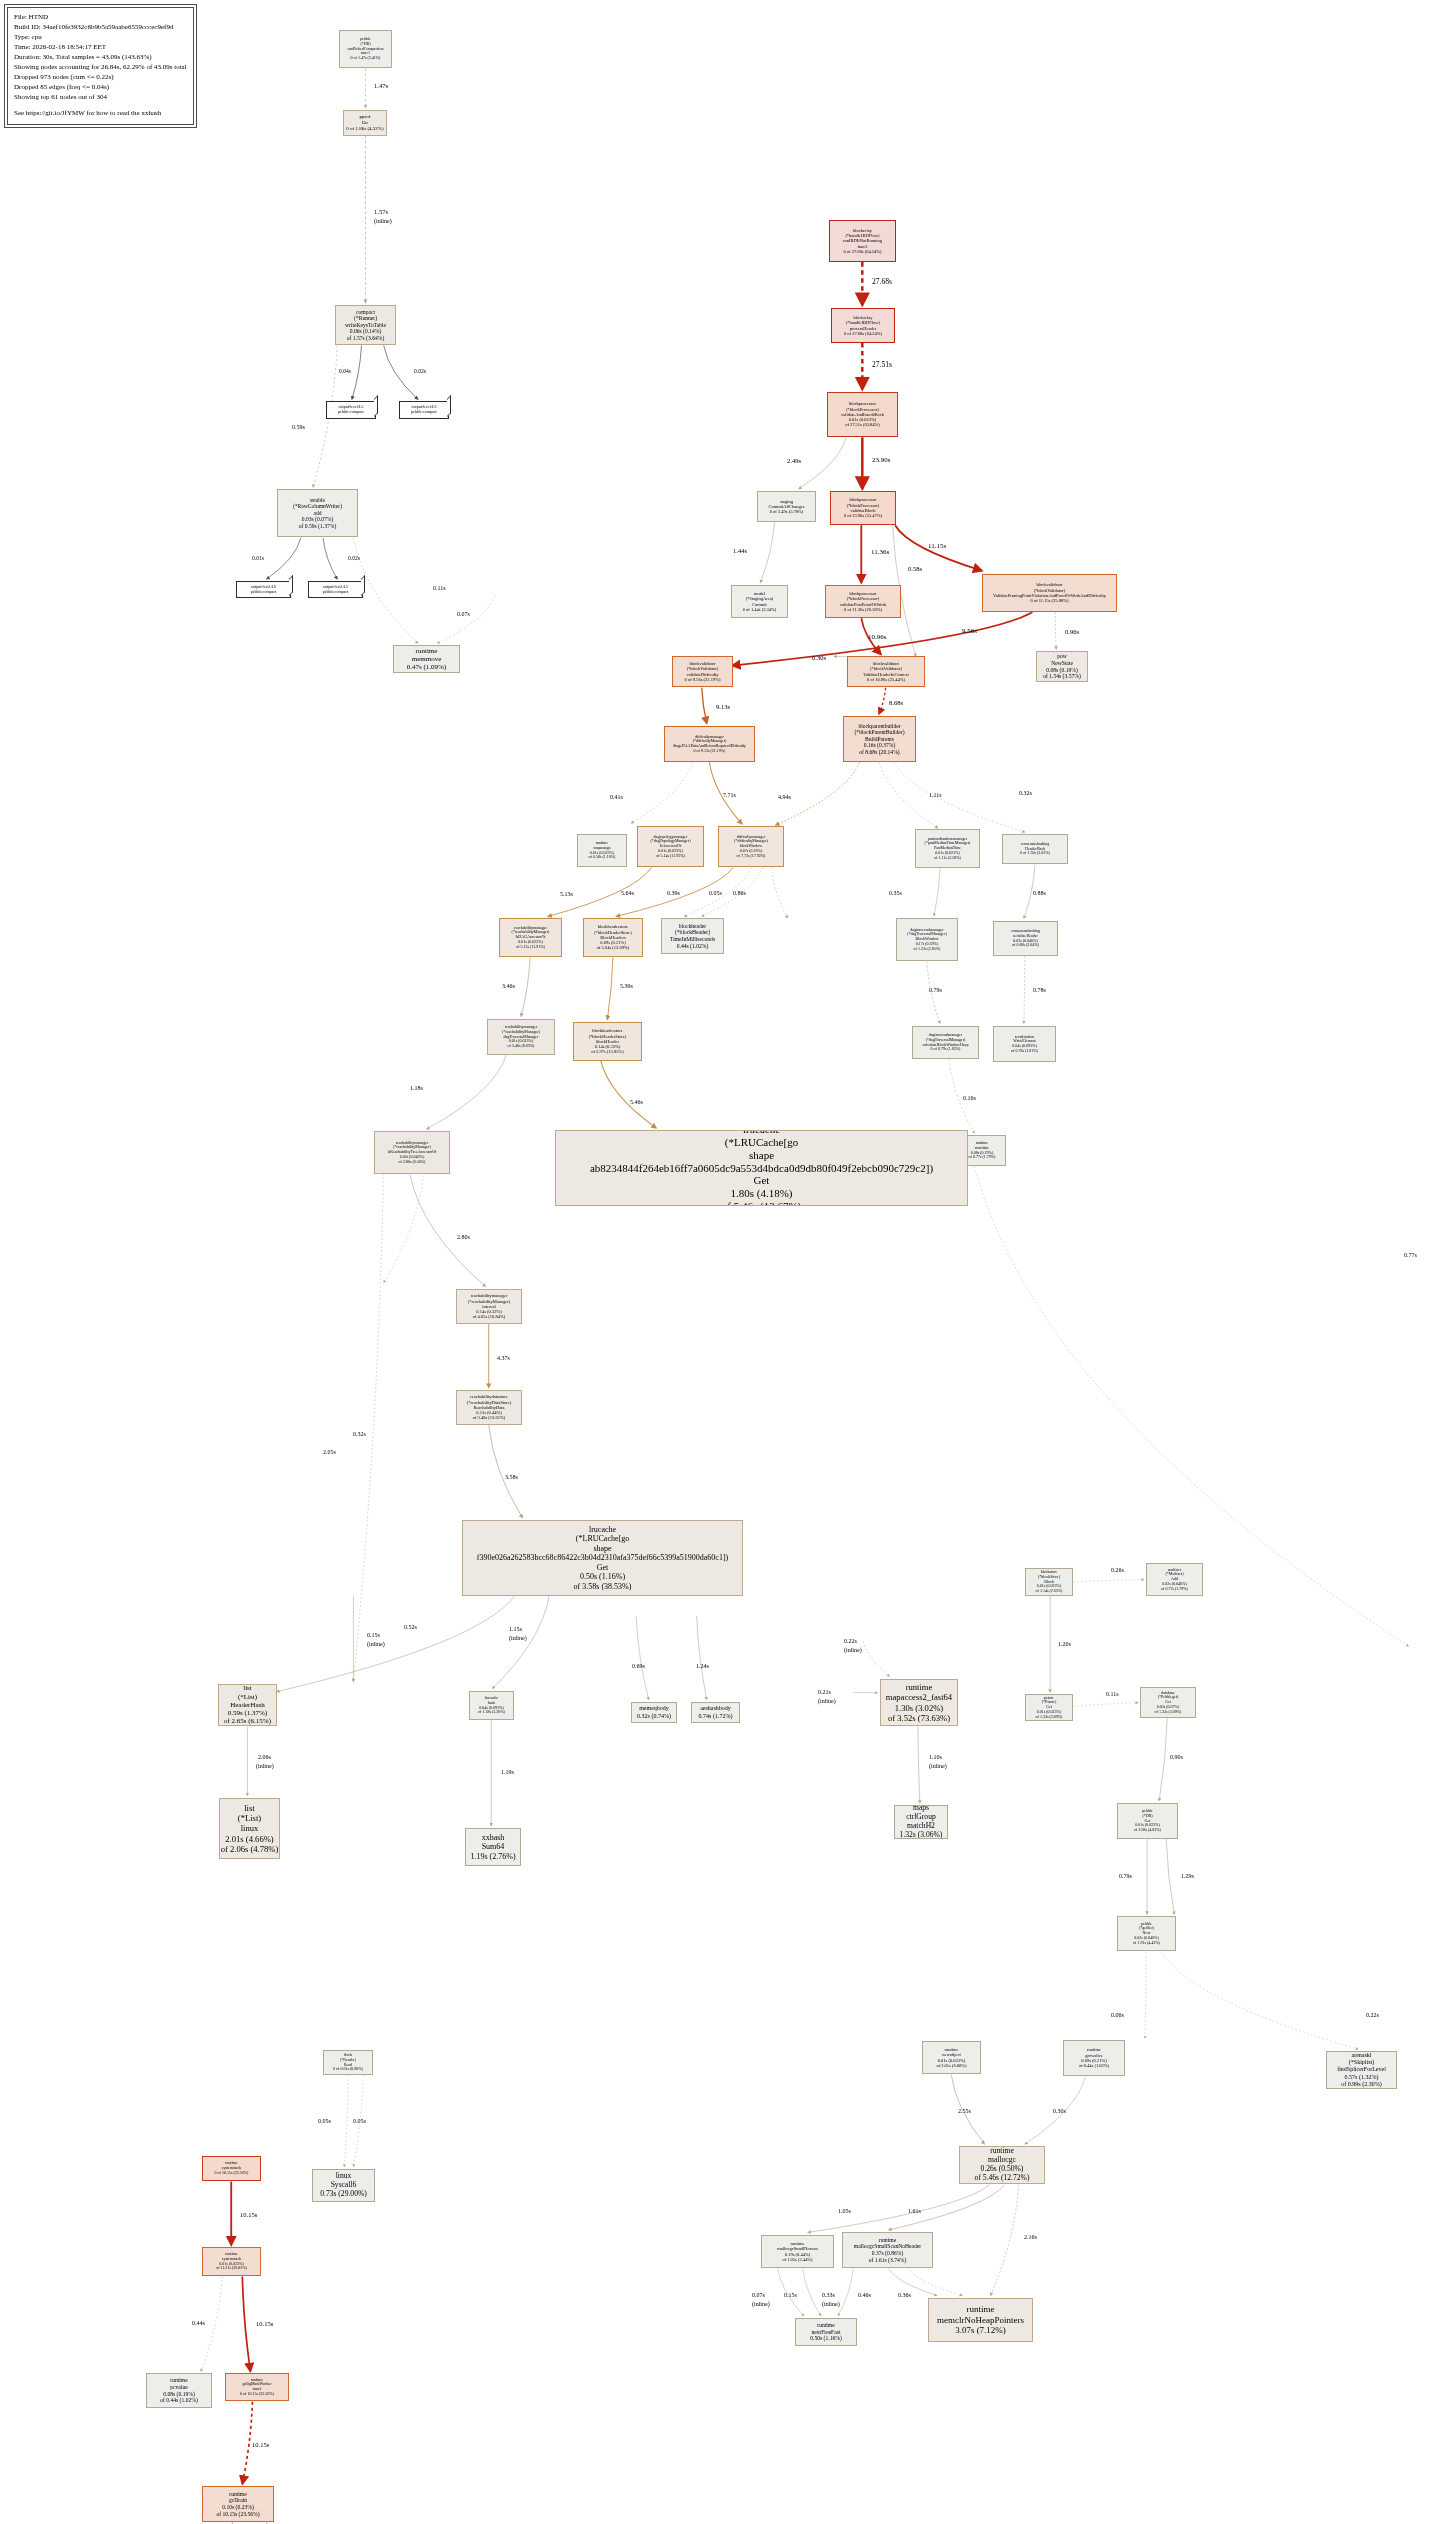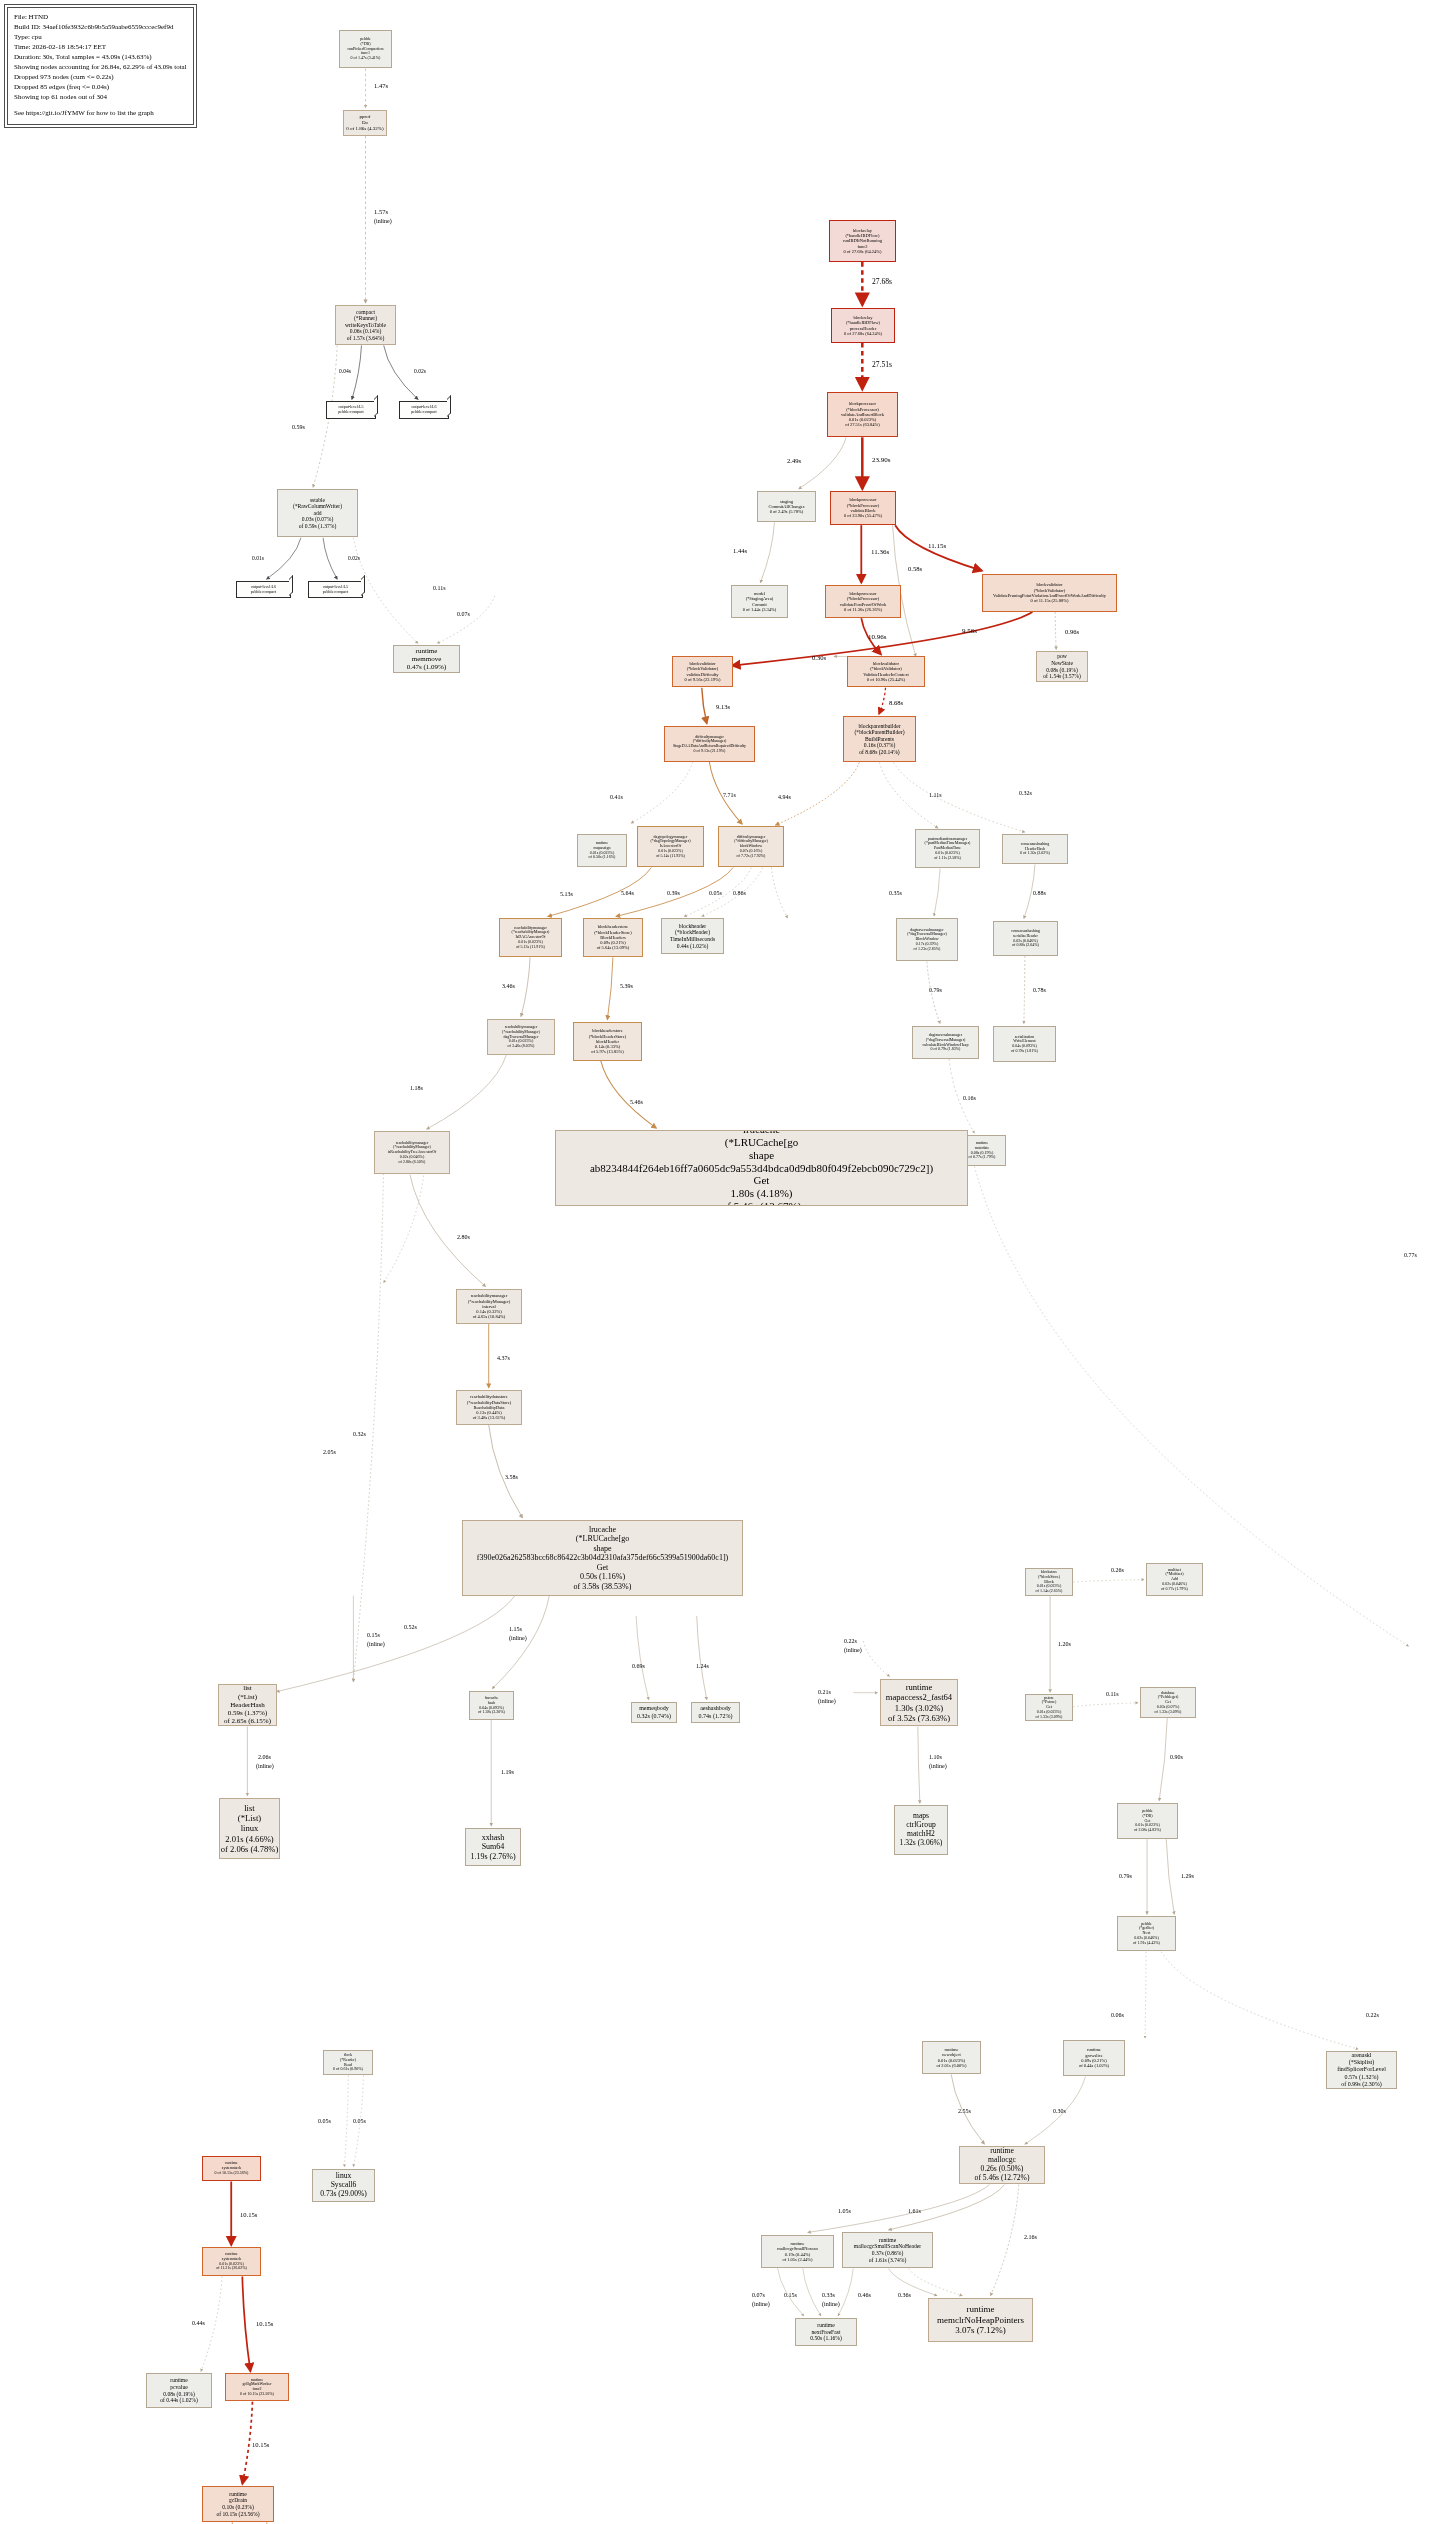--- a/index.html
+++ b/index.html
@@ -151,21 +151,21 @@
         <span class="ln">File: HTND</span>
         <span class="ln">Build ID: 34aef10fe3932c6b9b5a59aabe6559cccec9ef9d</span>
         <span class="ln">Type: cpu</span>
         <span class="ln">Time: 2026-02-18 18:54:17 EET</span>
         <span class="ln">Duration: 30s, Total samples = 43.09s (143.63%)</span>
         <span class="ln">Showing nodes accounting for 26.84s, 62.29% of 43.09s total</span>
         <span class="ln">Dropped 973 nodes (cum &lt;= 0.22s)</span>
         <span class="ln">Dropped 85 edges (freq &lt;= 0.04s)</span>
         <span class="ln">Showing top 61 nodes out of 304</span>
         <div class="sp"></div>
-        <span class="ln">See https://git.io/JfYMW for how to list the graph</span>
+        <span class="ln">See https://git.io/JfYMW for how to read the xxhash</span>
       </div>
   </div>
 
 <div class="node c-grey" style="left: 339px; top: 30px; width: 53px; height: 38px; font-size: 4px;">
       <span class="ln">pebble</span>
       <span class="ln">(*DB)</span>
       <span class="ln">runPickedCompaction</span>
       <span class="ln">func1</span>
       <span class="ln">0 of 1.47s (3.41%)</span>
     </div>
@@ -457,21 +457,21 @@
     <div class="node c-grey" style="left: 691px; top: 1702px; width: 49px; height: 21px; font-size: 6px;">
       <span class="ln">aeshashbody</span>
       <span class="ln">0.74s (1.72%)</span>
     </div>
     <div class="node c-tan" style="left: 880px; top: 1679px; width: 78px; height: 47px; font-size: 8.6px;">
       <span class="ln">runtime</span>
       <span class="ln">mapaccess2_fast64</span>
       <span class="ln">1.30s (3.02%)</span>
       <span class="ln">of 3.52s (73.63%)</span>
     </div>
-    <div class="node c-grey" style="left: 894px; top: 1805px; width: 54px; height: 50px; font-size: 7.6px;">
+    <div class="node c-grey" style="left: 894px; top: 1805px; width: 54px; height: 34px; font-size: 7.6px;">
       <span class="ln">maps</span>
       <span class="ln">ctrlGroup</span>
       <span class="ln">matchH2</span>
       <span class="ln">1.32s (3.06%)</span>
     </div>
     <div class="node c-grey" style="left: 1025px; top: 1568px; width: 48px; height: 28px; font-size: 4px;">
       <span class="ln">blockstore</span>
       <span class="ln">(*blockStore)</span>
       <span class="ln">Block</span>
       <span class="ln">0.01s (0.023%)</span>

